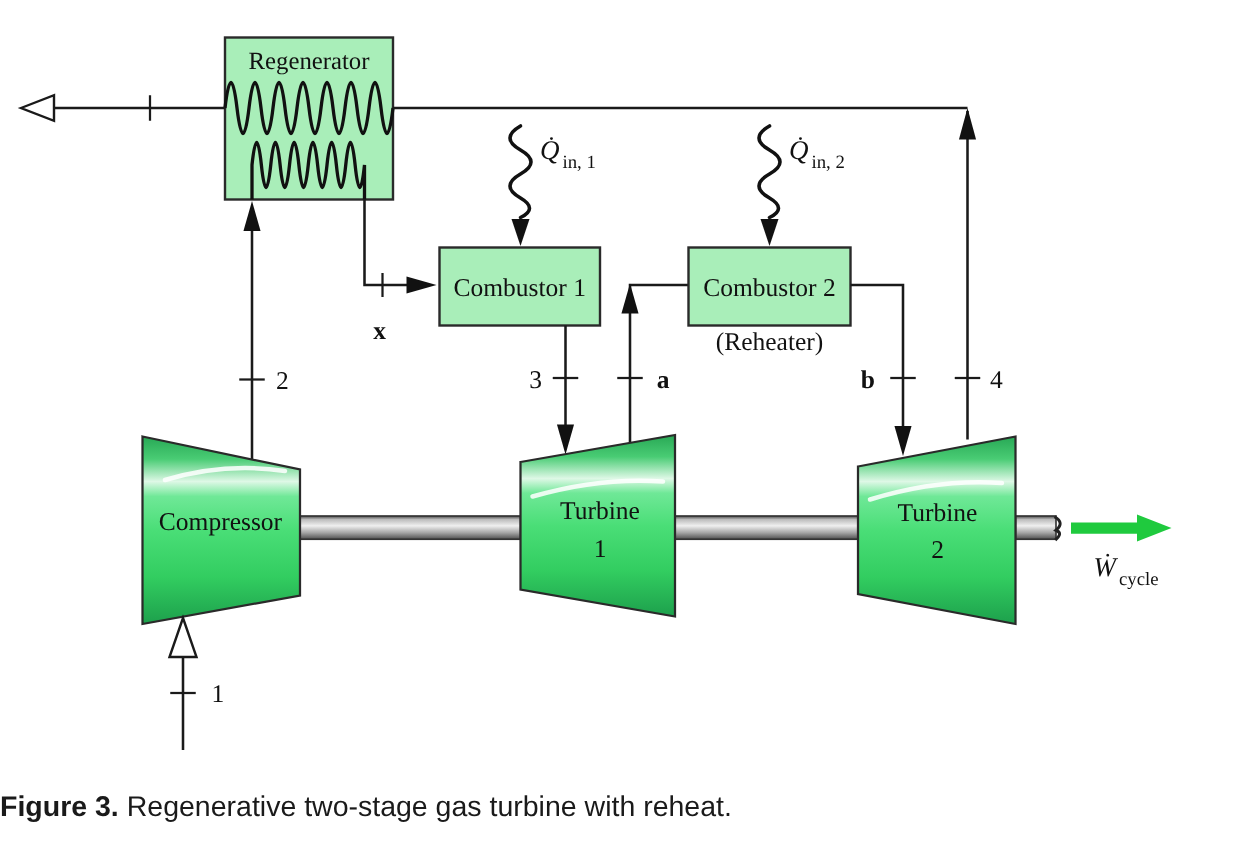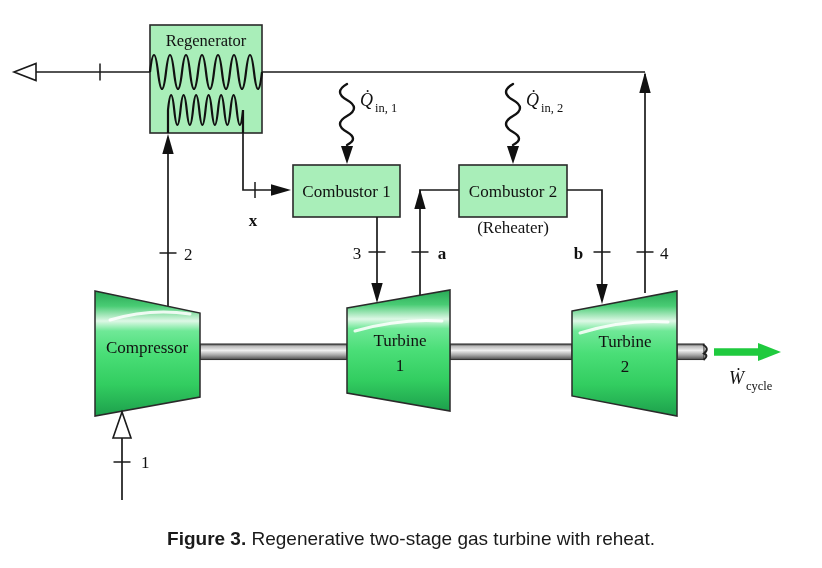--- a/index.html
+++ b/index.html
@@ -10,21 +10,21 @@
   .coil{stroke:#111111;stroke-width:2.2;fill:none;}
   .tick{stroke:#1a1a1a;stroke-width:1.5;}
   .box{fill:#a9eeb9;stroke:#2a2a2a;stroke-width:1.6;}
   .machine{fill:url(#machineGrad);stroke:#2a2a2a;stroke-width:1.5;}
   .shaft{fill:url(#shaftGrad);stroke:#333333;stroke-width:1.1;}
   .blackhead{fill:#111111;stroke:none;}
   .hollowhead{fill:#ffffff;stroke:#1a1a1a;stroke-width:1.6;}
   .squiggle{stroke:#111111;stroke-width:2.4;fill:none;stroke-linecap:round;}
   .streak{stroke:#ffffff;stroke-width:3;fill:none;opacity:0.85;stroke-linecap:round;}
   .caption{
-    position:absolute;left:0;top:528px;width:822px;text-align:center;
+    position:absolute;left:0;top:528px;width:822px;
     font-family:"Liberation Sans","DejaVu Sans",sans-serif;
     font-size:19px;color:#1a1a1a;
   }
   .caption .cap-label{font-weight:bold;}
 </style>
 </head>
 <body>
 
 <svg width="822" height="508" viewBox="0 0 822 508">
   <defs>

